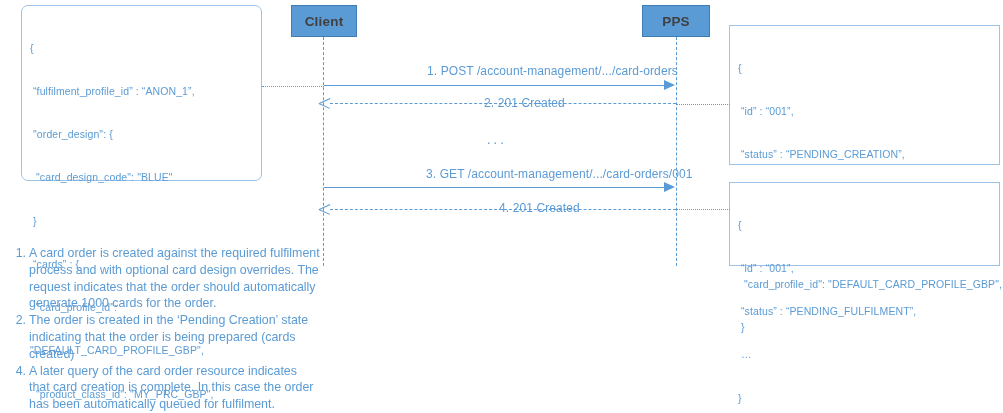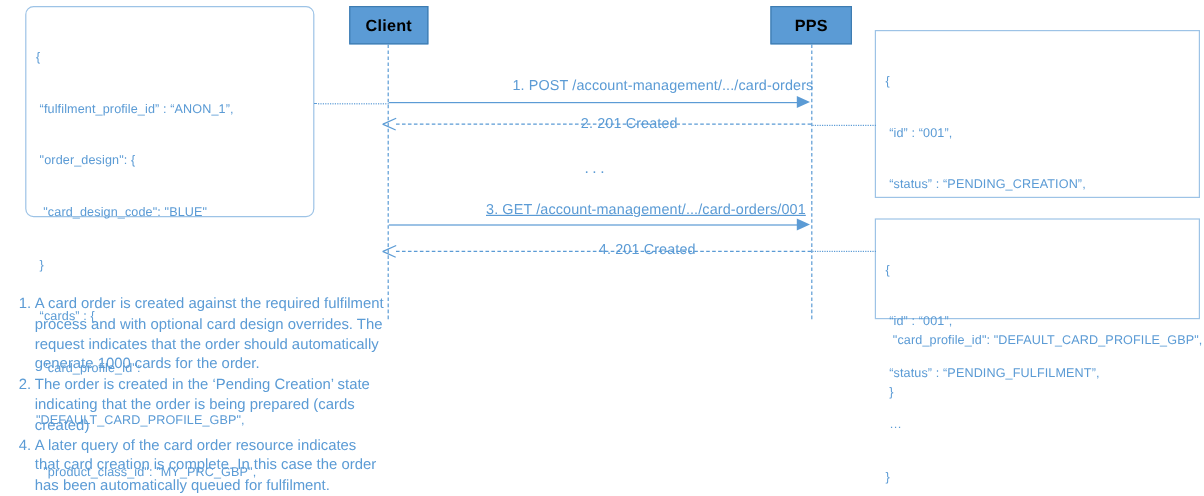--- a/index.html
+++ b/index.html
@@ -39,21 +39,21 @@
     display: block;
     white-space: pre;
   }
 
   
   .participant {
     position: absolute;
     box-sizing: border-box;
     background: #5B9BD5;
     border: 1px solid #3E7CB1;
-    color: #000000;
+    color: #404040;
     font-size: 13.5px;
     font-weight: bold;
     display: flex;
     align-items: center;
     justify-content: center;
     letter-spacing: 0.2px;
   }
 
   
   .lifeline {
@@ -207,21 +207,21 @@
   <div class="msg-label" style="left:399px; top:64px;">1. POST /account-management/.../card-orders</div>
   <div class="msg-line" style="left:324px; top:85px; width:341px;"></div>
   <div class="arrow-head right" style="left:664px; top:79.5px;"></div>
 
   <div class="msg-label" style="left:456px; top:96px;">2. 201 Created</div>
   <div class="msg-line dashed" style="left:330px; top:103px; width:346px;"></div>
   <div class="arrow-head left-open" style="left:319px; top:97.5px;"></div>
 
   <div class="ellipsis" style="left:487px; top:132px;">...</div>
 
-  <div class="msg-label" style="left:377px; top:167px;text-decoration:underline;">3. GET  /account-management/.../card-orders/001</div>
+  <div class="msg-label" style="left:398px; top:167px;">3. GET  /account-management/.../card-orders/001</div>
   <div class="msg-line" style="left:324px; top:187px; width:341px;"></div>
   <div class="arrow-head right" style="left:664px; top:181.5px;"></div>
 
   <div class="msg-label" style="left:471px; top:201px;">4. 201 Created</div>
   <div class="msg-line dashed" style="left:330px; top:209px; width:346px;"></div>
   <div class="arrow-head left-open" style="left:319px; top:203.5px;"></div>
 
   <div class="notes" style="left:10px; top:245px; width:310px;">
     <ol>
       <li>

